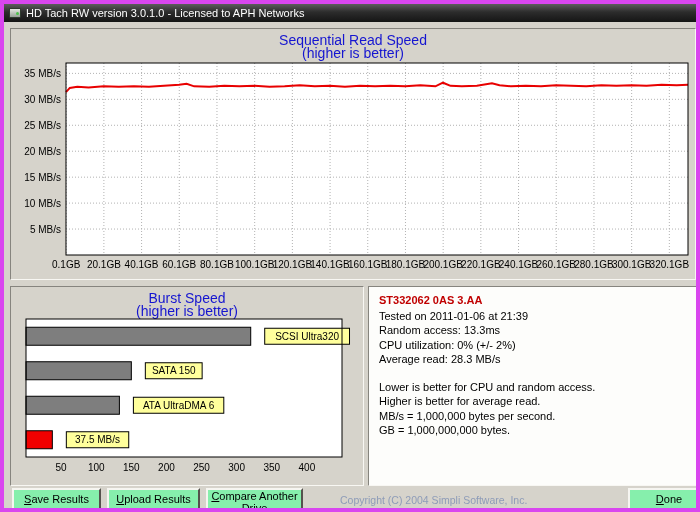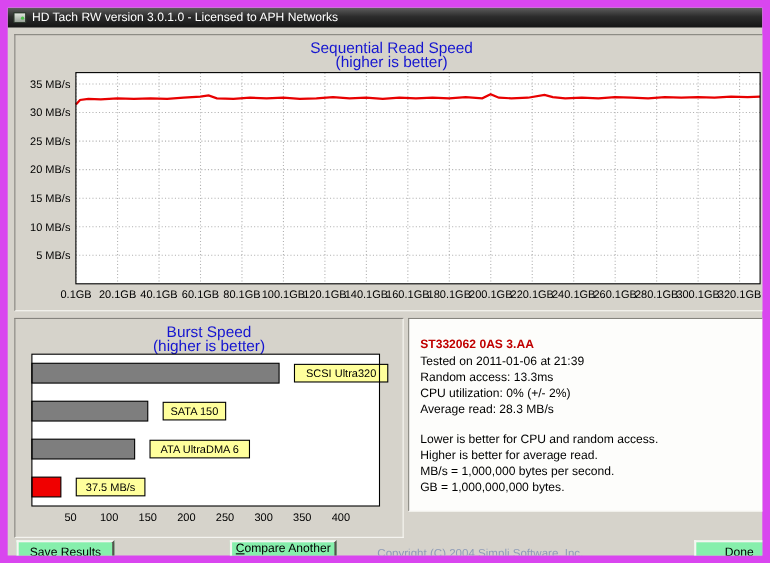--- a/index.html
+++ b/index.html
@@ -1,21 +1,21 @@
 <!DOCTYPE html>
 <html><head>
 <meta charset="utf-8">
 <style>
   * { box-sizing: border-box; }
   html,body { margin:0; padding:0; background:#4a4a4a; }
   .window {
     position: relative;
     width: 700px; height: 512px;
     background: #d6d3cb;
-    border: 7px solid #d946ef;
+    border: 4px solid #d946ef;
     overflow: hidden;
     font-family: "Liberation Sans", "DejaVu Sans", sans-serif;
     font-size: 11px;
     color: #000;
   }
   .titlebar {
     position: absolute; left:0; top:0; width:100%; height:18px;
     background: linear-gradient(180deg,#5d5d5d 0%, #2c2c2c 45%, #151515 100%);
     color:#fff;
     display:flex; align-items:center; gap:5px;
@@ -34,22 +34,22 @@
     background:#4cc24c; border-radius:50%;
   }
   .panel {
     position:absolute;
     border:1px solid;
     border-color:#86847e #f8f7f3 #f8f7f3 #86847e;
     background:#d6d3cb;
   }
   .seq-panel   { left:6px;  top:24px;  width:686px; height:252px; }
   .burst-panel { left:6px;  top:282px; width:354px; height:200px; }
-  .info-panel  { left:364px; top:282px; width:330px; height:176px;
-                 background:#fdfdfb; padding:16px 10px; line-height:14.5px; }
+  .info-panel  { left:364px; top:282px; width:330px; height:200px;
+                 background:#fdfdfb; padding:6px 10px; line-height:14.5px; }
   .chart-title, .chart-subtitle {
     position:absolute; left:0; width:100%; text-align:center;
     color:#1515d0; font-size:14px;
   }
   .chart-title { top:3px; }
   .chart-subtitle { top:16px; }
   .plot-holder { position:absolute; }
   .seq-plot-holder  { left:1px; top:30px; }
   .burst-plot-holder{ left:7px; top:30px; }
   .drive-name { color:#c00000; font-weight:bold; margin-bottom:1px; }
@@ -180,20 +180,23 @@
     <div class="info-gap"></div>
     <div class="info-line">Lower is better for CPU and random access.</div>
     <div class="info-line">Higher is better for average read.</div>
     <div class="info-line">MB/s = 1,000,000 bytes per second.</div>
     <div class="info-line">GB = 1,000,000,000 bytes.</div>
   </div>
 
   <button class="btn btn-save">
     <span>Save Results</span>
   </button>
+  <button class="btn btn-upload">
+    <span>Upload Results</span>
+  </button>
   <button class="btn btn-compare">
     <span>Compare Another Drive</span>
   </button>
   <div class="copyright">Copyright (C) 2004 Simpli Software, Inc. www.simplisoftware.com</div>
   <button class="btn btn-done">
     <span>Done</span>
   </button>
 
 </div>
 

